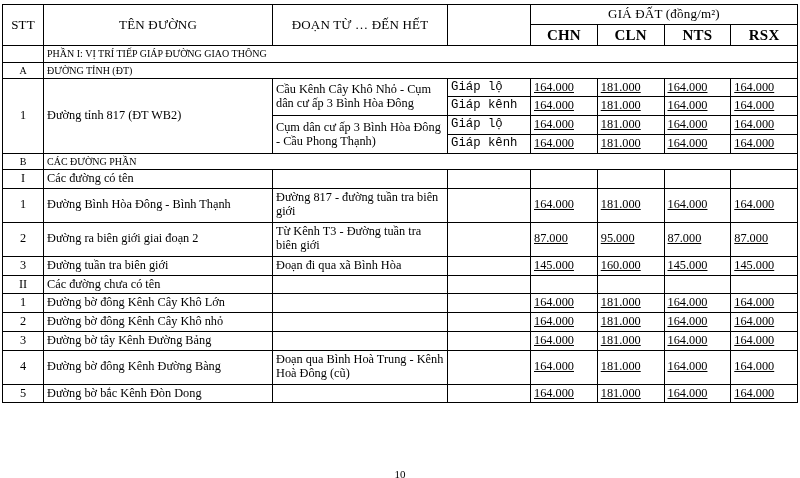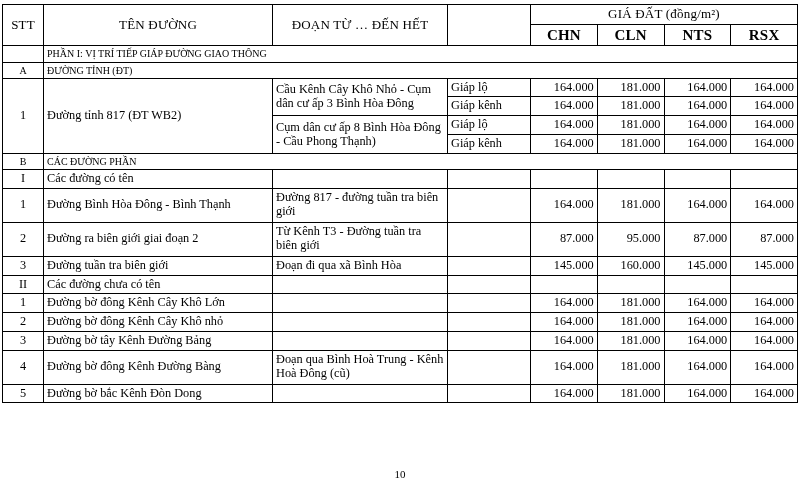--- a/index.html
+++ b/index.html
@@ -53,24 +53,24 @@
   thead th.hdr-sub {
     font-size: 15px;
     font-weight: bold;
   }
   .section-row td {
     font-weight: bold;
     font-size: 10px;
   }
   .bold { font-weight: bold; }
   .center { text-align: center; }
-  .price { text-align: right; }
+  .price { text-align: left; text-decoration: underline; }
   .nm { padding-left: 5px; }
   .seg { padding-left: 5px; margin-left: 36px; }
-  .subcell { text-align: left; padding-left: 5px; }
+  .subcell { text-align: left; padding-left: 5px; font-family: Liberation Mono, monospace; }
   .tall { height: 34px; }
   .pgnum {
     position: absolute;
     left: 0;
     right: 0;
     bottom: -2px;
     text-align: center;
     font-size: 11px;
   }
 </style>
@@ -117,21 +117,21 @@
         <td class="price">164.000</td>
       </tr>
       <tr>
         <td class="subcell">Giáp kênh</td>
         <td class="price">164.000</td>
         <td class="price">181.000</td>
         <td class="price">164.000</td>
         <td class="price">164.000</td>
       </tr>
       <tr>
-        <td class="seg" rowspan="2">Cụm dân cư ấp 8 Bình Hòa Đông - Cầu Phong Thạnh)</td>
+        <td class="seg" rowspan="2">Cụm dân cư ấp 3 Bình Hòa Đông - Cầu Phong Thạnh)</td>
         <td class="subcell">Giáp lộ</td>
         <td class="price">164.000</td>
         <td class="price">181.000</td>
         <td class="price">164.000</td>
         <td class="price">164.000</td>
       </tr>
       <tr>
         <td class="subcell">Giáp kênh</td>
         <td class="price">164.000</td>
         <td class="price">181.000</td>

